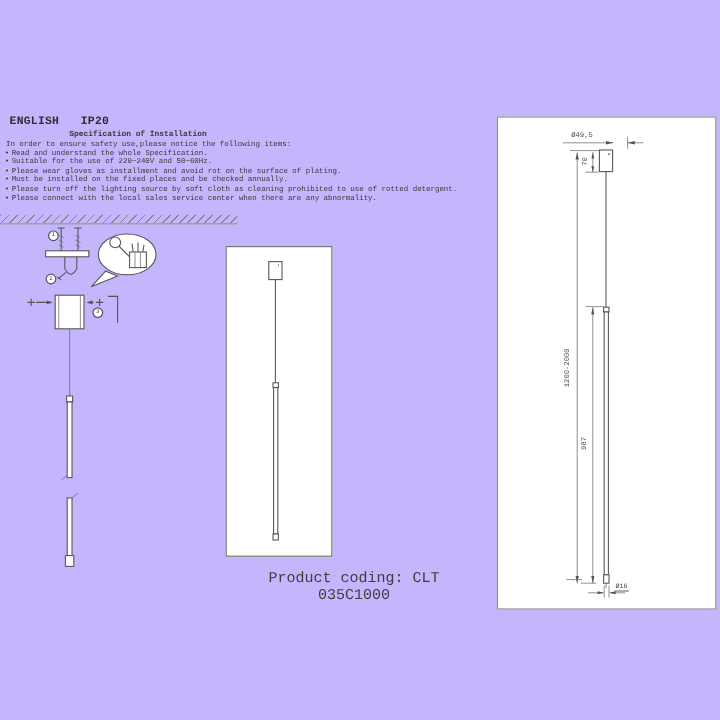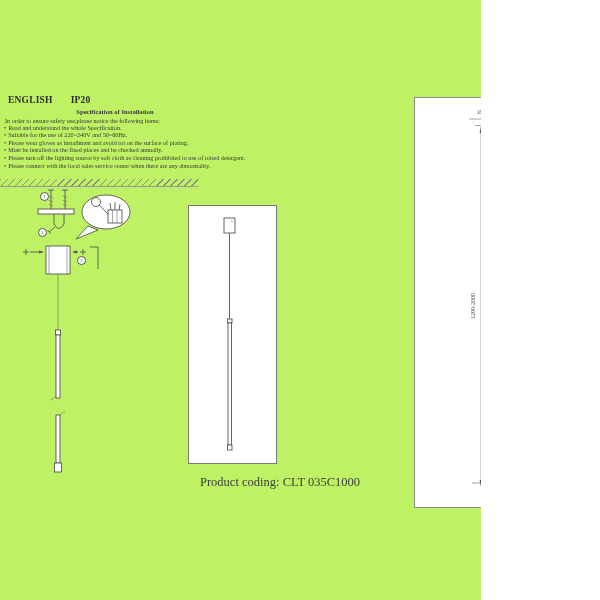--- a/index.html
+++ b/index.html
@@ -1,17 +1,17 @@
 <!DOCTYPE html>
 <html><head>
 <meta charset="utf-8">
 <style>
   html,body{margin:0;padding:0;background:#fff;}
-  .screen{position:relative;width:481px;height:600px;background:#bef264;overflow:hidden;
-          font-family:Liberation Serif, serif;color:#333;}
+  .screen{position:relative;width:600px;height:600px;background:#c4b5fd;overflow:hidden;
+          font-family:Liberation Mono, monospace;color:#333;}
 
   
   .hdr{position:absolute;left:8px;top:95px;display:flex;gap:18px;
        font-size:9.5px;font-weight:bold;color:#2e2e2e;letter-spacing:.2px;}
 
   
   .spec-title{position:absolute;left:20px;top:108px;width:190px;text-align:center;
               font-size:6.6px;font-weight:bold;color:#3a3a3a;}
   .spec-intro{position:absolute;left:5px;top:116.5px;font-size:6.2px;color:#3a3a3a;}
   .spec-list{position:absolute;left:4px;top:123.8px;}
@@ -27,21 +27,21 @@
   .diag{position:absolute;left:18px;top:186px;width:120px;height:300px;}
   .badge{position:absolute;width:7px;height:7px;border:0.8px solid #555;border-radius:50%;
          font-size:4.8px;line-height:7px;text-align:center;color:#444;background:#fff;}
   .figure-box{position:absolute;left:188px;top:205px;width:87px;height:257px;border:1px solid #777;background:#fff;}
   .tech-box{position:absolute;left:414px;top:97px;width:181px;height:409px;border:1px solid #8d8d8d;background:#fff;}
 
   .dim{position:absolute;font-size:6px;color:#4a4a4a;white-space:nowrap;text-align:center;}
   .rot{transform:rotate(-90deg);transform-origin:center;}
 
   
-  .coding{position:absolute;left:200px;top:475px;width:190px;
+  .coding{position:absolute;left:200px;top:475px;width:190px;text-align:center;
           font-size:12.5px;color:#3e3e3e;}
 
   svg{position:absolute;left:0;top:0;}
   .s{stroke:#555;fill:none;stroke-width:0.9;}
   .sf{stroke:#555;fill:#fff;stroke-width:0.9;}
   .thin{stroke:#666;fill:none;stroke-width:0.6;}
   .ar{fill:#555;stroke:none;}
 </style>
 </head>
 <body>

